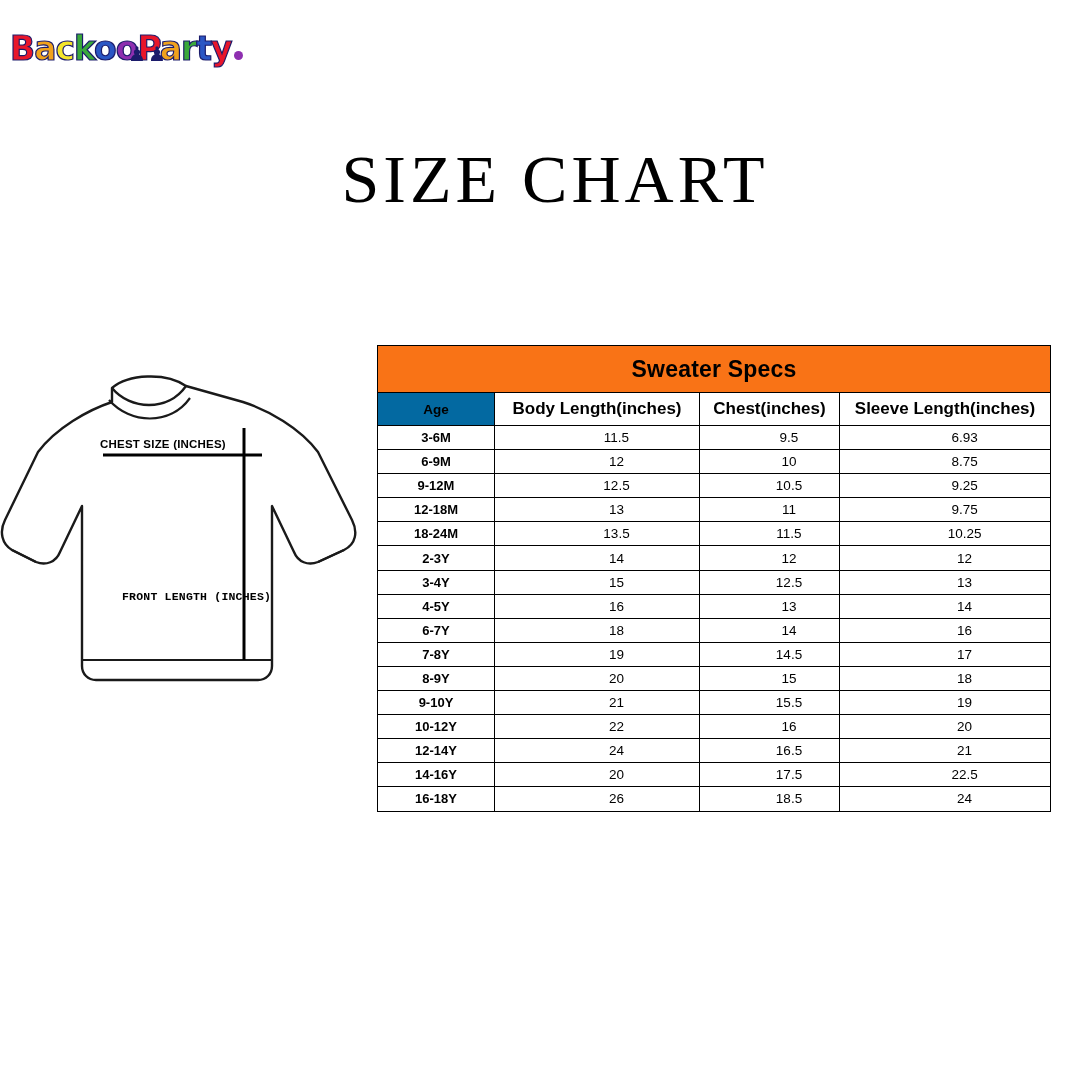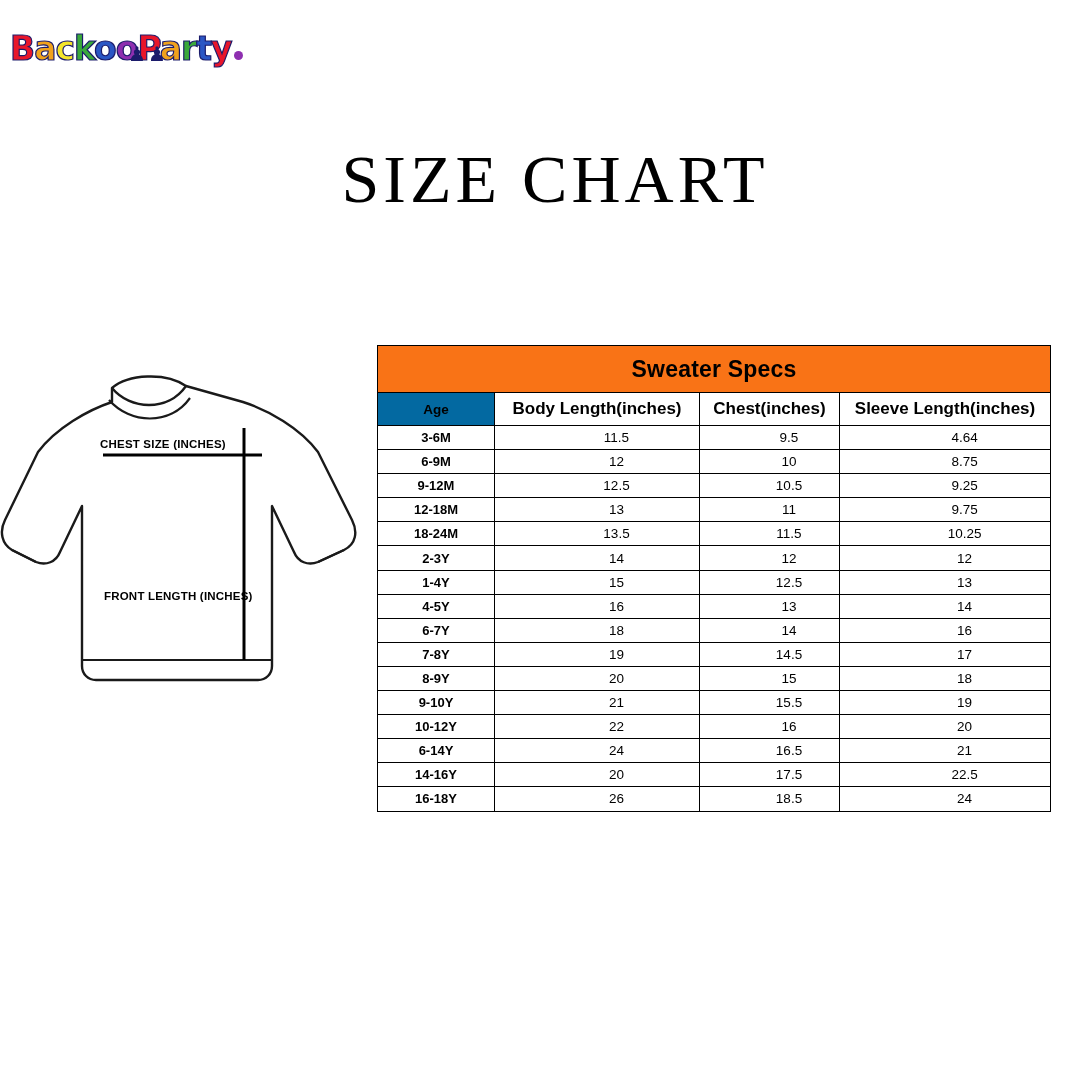--- a/index.html
+++ b/index.html
@@ -87,21 +87,21 @@
   .illus-label {
     position: absolute;
     font-family: "Liberation Sans", sans-serif;
     font-weight: bold;
     font-size: 11.5px;
     color: #000;
     letter-spacing: 0.2px;
     white-space: nowrap;
   }
   .label-chest { left: 100px; top: 78px; text-align: right; }
-  .label-front { left: 104px; top: 230px; }
+  .label-front { left: 122px; top: 230px; font-family: Liberation Mono, monospace; }
 
   
   .table-wrap {
     position: absolute;
     left: 377px;
     top: 345px;
     width: 673px;
   }
   table.specs {
     border-collapse: collapse;
@@ -219,21 +219,21 @@
         <th class="col-h">Body Length(inches)</th>
         <th class="col-h">Chest(inches)</th>
         <th class="col-h">Sleeve Length(inches)</th>
       </tr>
     </thead>
     <tbody>
         <tr>
           <td class="age">3-6M</td>
           <td class="val">11.5</td>
           <td class="val">9.5</td>
-          <td class="val">4.64</td>
+          <td class="val">6.93</td>
         </tr>
         <tr>
           <td class="age">6-9M</td>
           <td class="val">12</td>
           <td class="val">10</td>
           <td class="val">8.75</td>
         </tr>
         <tr>
           <td class="age">9-12M</td>
           <td class="val">12.5</td>
@@ -252,21 +252,21 @@
           <td class="val">11.5</td>
           <td class="val">10.25</td>
         </tr>
         <tr>
           <td class="age">2-3Y</td>
           <td class="val">14</td>
           <td class="val">12</td>
           <td class="val">12</td>
         </tr>
         <tr>
-          <td class="age">1-4Y</td>
+          <td class="age">3-4Y</td>
           <td class="val">15</td>
           <td class="val">12.5</td>
           <td class="val">13</td>
         </tr>
         <tr>
           <td class="age">4-5Y</td>
           <td class="val">16</td>
           <td class="val">13</td>
           <td class="val">14</td>
         </tr>
@@ -294,21 +294,21 @@
           <td class="val">15.5</td>
           <td class="val">19</td>
         </tr>
         <tr>
           <td class="age">10-12Y</td>
           <td class="val">22</td>
           <td class="val">16</td>
           <td class="val">20</td>
         </tr>
         <tr>
-          <td class="age">6-14Y</td>
+          <td class="age">12-14Y</td>
           <td class="val">24</td>
           <td class="val">16.5</td>
           <td class="val">21</td>
         </tr>
         <tr>
           <td class="age">14-16Y</td>
           <td class="val">20</td>
           <td class="val">17.5</td>
           <td class="val">22.5</td>
         </tr>

